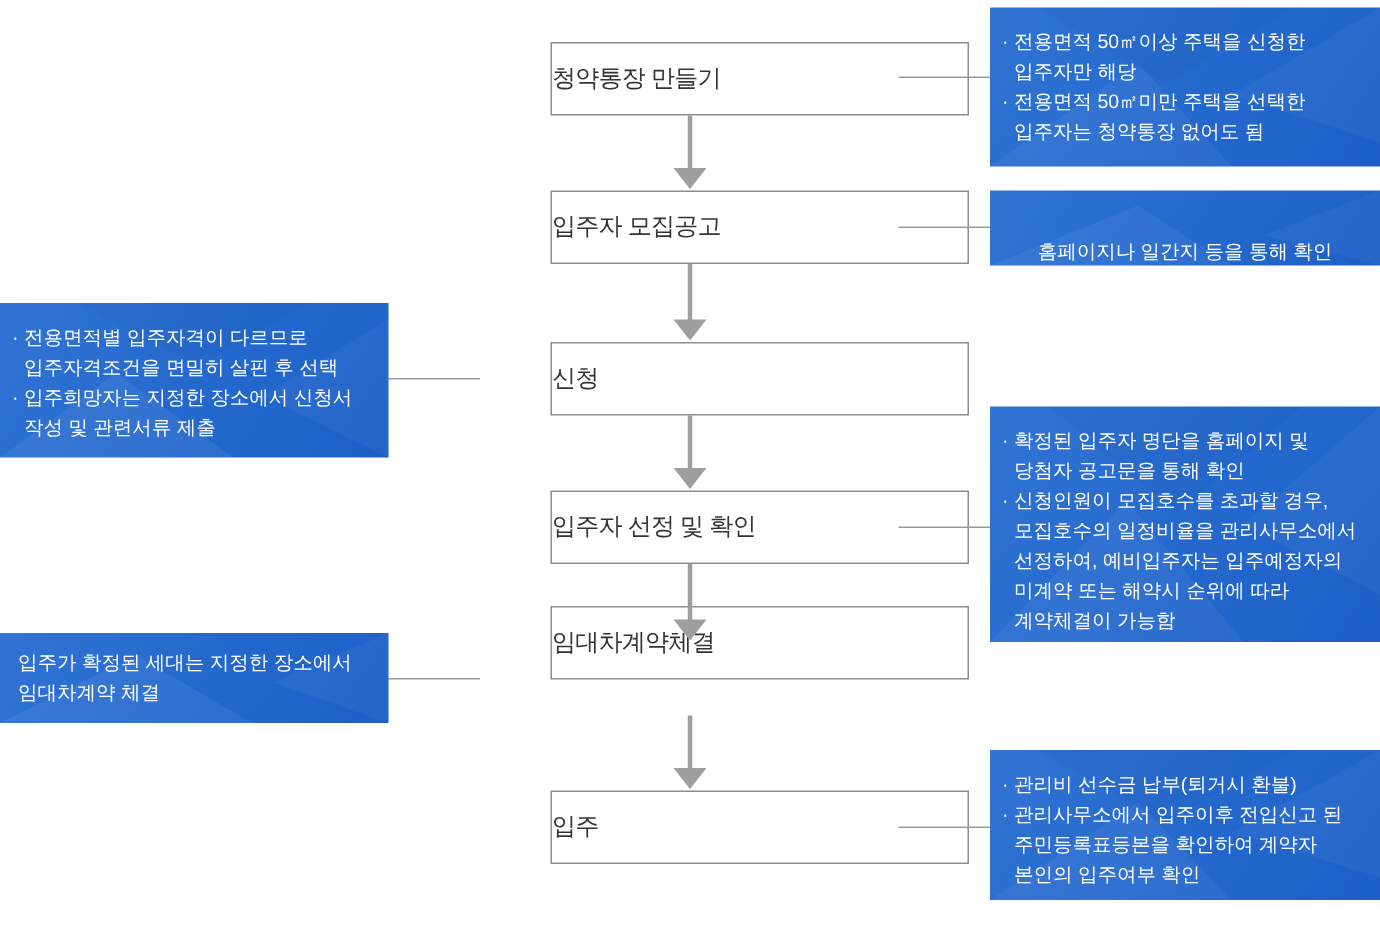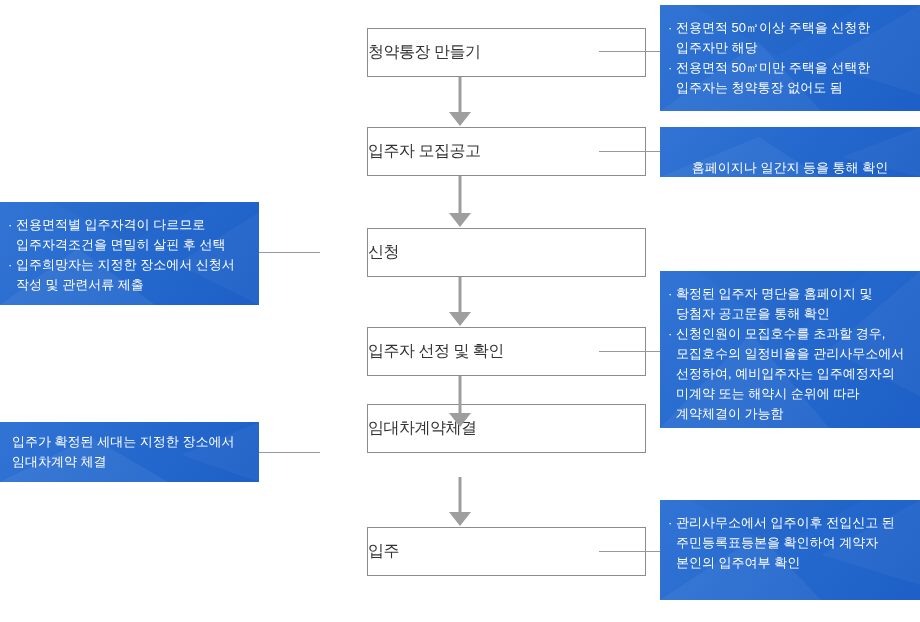--- a/index.html
+++ b/index.html
@@ -158,17 +158,18 @@
     </div>
   </div>
 
   <div class="note right" style="top:500px;height:100px">
     <svg class="facets" viewBox="0 0 100 100" preserveAspectRatio="none">
       <polygon points="0,100 38,35 62,100" fill="#ffffff" opacity="0.05"></polygon>
       <polygon points="100,0 62,55 100,85" fill="#ffffff" opacity="0.04"></polygon>
       <polygon points="12,0 45,48 78,0" fill="#0a2e66" opacity="0.04"></polygon>
     </svg>
     <div class="note-body">
+      <div class="note-item">관리비 선수금 납부(퇴거시 환불)</div>
       <div class="note-item">관리사무소에서 입주이후 전입신고 된 주민등록표등본을 확인하여 계약자 본인의 입주여부 확인</div>
     </div>
   </div>
 
 </div>
 
 </body></html>

